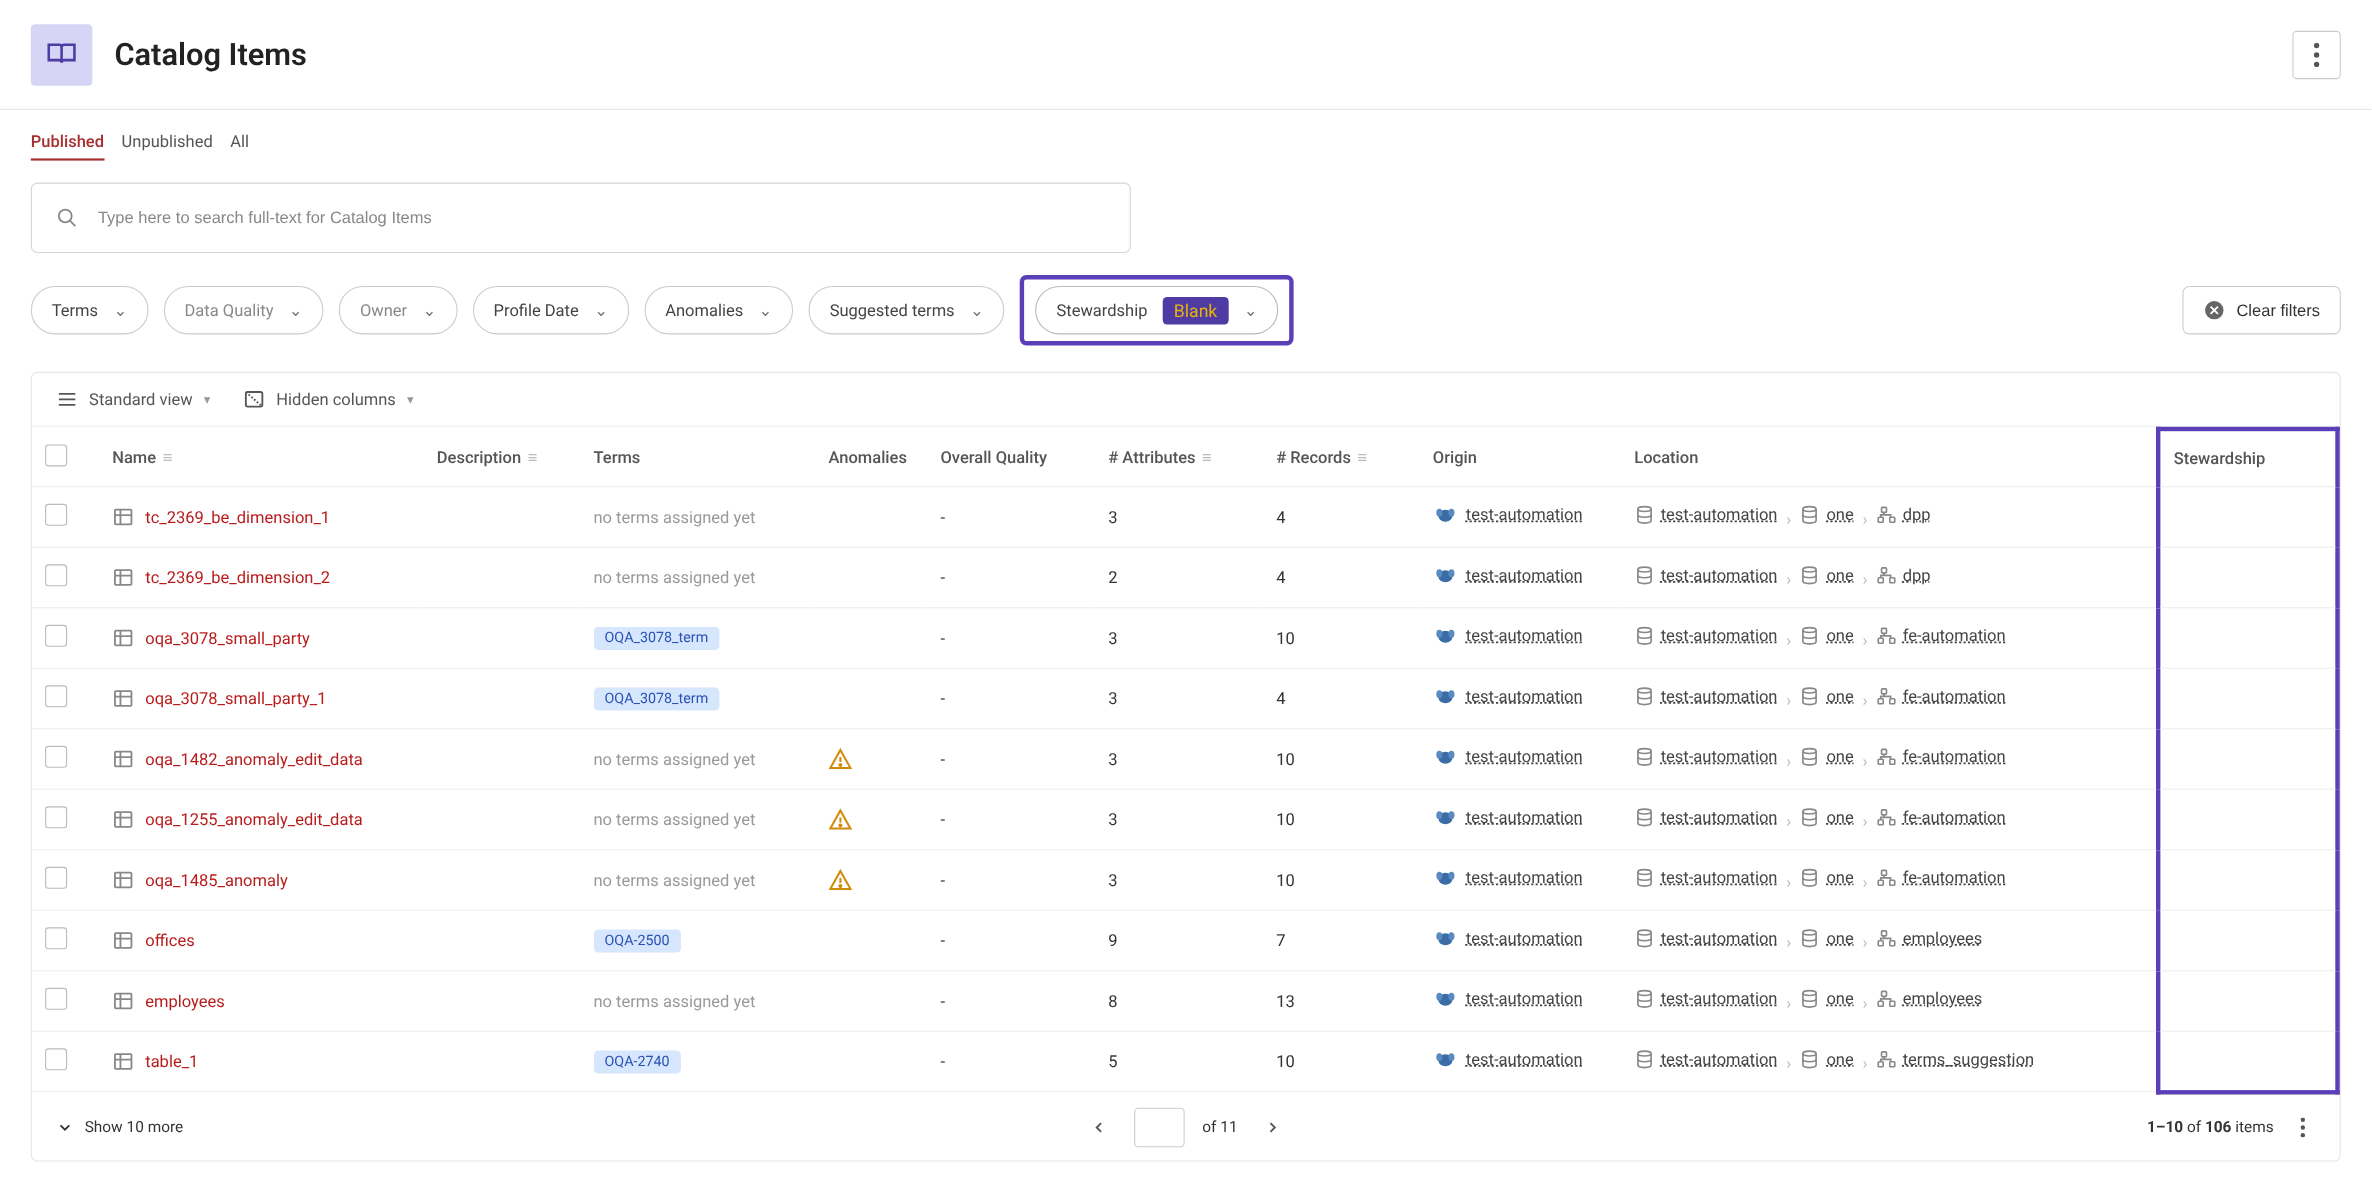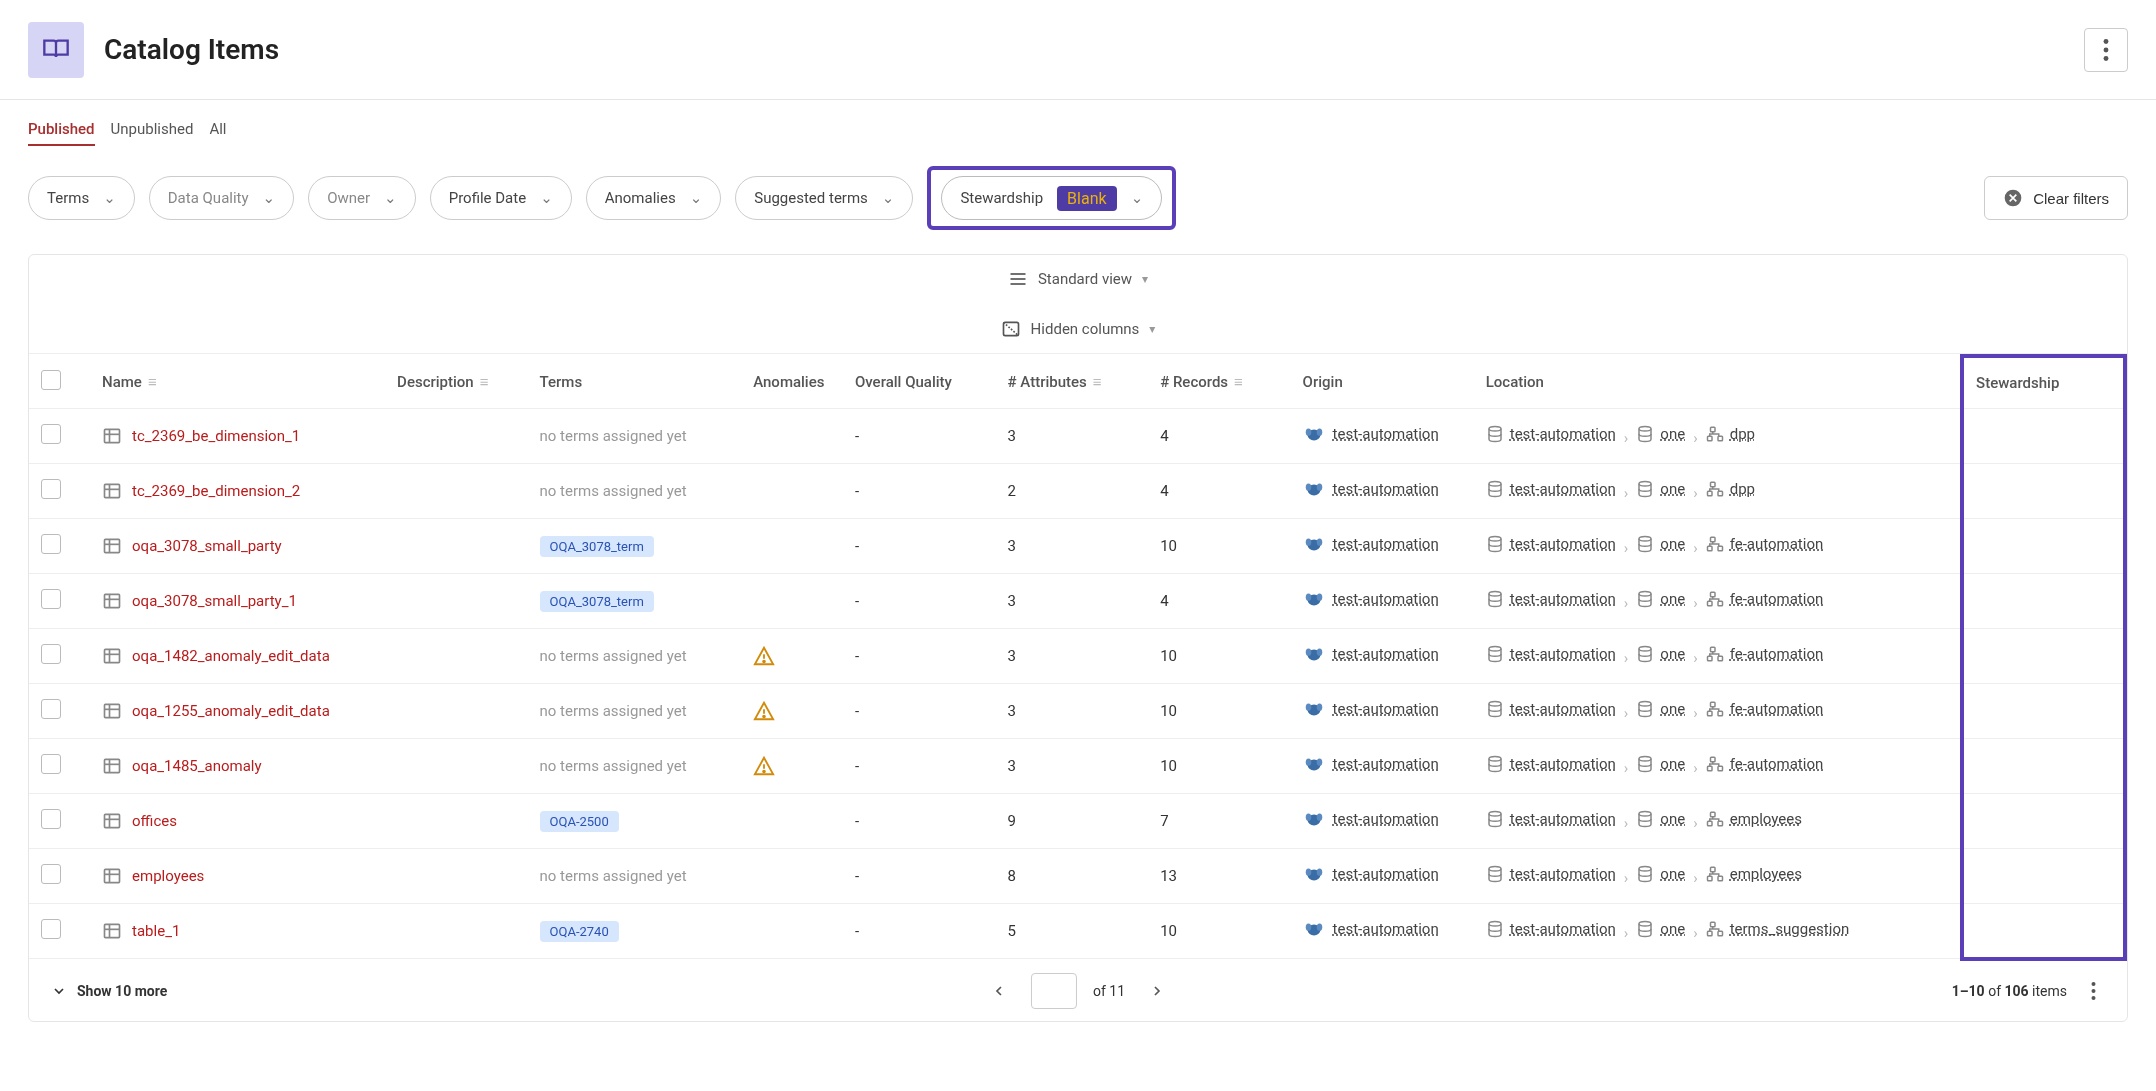--- a/index.html
+++ b/index.html
@@ -29,21 +29,21 @@
 .filter-pill { height: 44px; border: 1px solid #ccc; border-radius: 22px; padding: 0 18px; display: inline-flex; align-items: center; gap: 14px; cursor: pointer; font-size: 15px; color: #444; background: #fff; }
 .filter-pill.dim { color: #888; }
 .filter-pill .chevron { color: #777; }
 .stewardship-wrap { border: 4px solid #5a3fb8; border-radius: 6px; padding: 6px 10px; }
 .stewardship-pill { border-color: #bbb; }
 .blank-badge { background: #4f3ba4; color: #eab308; padding: 3px 10px; border-radius: 4px; font-size: 16px; font-weight: 400; }
 .clear-filters-btn { margin-left: auto; height: 44px; border: 1px solid #ccc; border-radius: 6px; padding: 12px 18px; display: inline-flex; align-items: center; gap: 10px; cursor: pointer; font-size: 15px; color: #333; background: #fff; font-weight: 500; }
 
 
 .table-wrap { border: 1px solid #e5e5e5; border-radius: 6px; }
-.table-toolbar { display: flex; align-items: center; gap: 30px; padding: 14px 22px; border-bottom: 1px solid #eee; flex-direction: column; }
+.table-toolbar { display: flex; align-items: center; gap: 30px; padding: 14px 22px; border-bottom: 1px solid #eee; }
 .toolbar-item { display: inline-flex; align-items: center; gap: 10px; color: #555; font-size: 15px; cursor: pointer; }
 .toolbar-item .mini-chevron { color: #999; font-size: 12px; }
 
 
 .grid { width: 100%; border-collapse: collapse; position: relative; }
 .grid th, .grid td { text-align: left; padding: 14px 12px; border-bottom: 1px solid #eee; font-size: 15px; vertical-align: middle; }
 .grid th { color: #555; font-weight: 500; white-space: nowrap; }
 .grid th .sort-caret { color: #bbb; margin-left: 6px; }
 .col-check { width: 60px; text-align: center; }
 .col-name { width: 290px; }
@@ -65,21 +65,21 @@
 .name-cell-inner { display: flex; align-items: center; gap: 10px; color: #b91c1c; }
 .no-terms { color: #999; }
 .term-badge { background: #d6e6fc; color: #2a52b5; padding: 3px 10px; border-radius: 4px; font-size: 13px; display: inline-block; }
 .origin-inner { display: inline-flex; align-items: center; gap: 8px; color: #444; text-decoration: underline dotted; cursor: pointer; }
 .elephant-icon { color: #3a6ca6; }
 .loc-part { display: inline-flex; align-items: center; gap: 6px; color: #444; cursor: pointer; text-decoration: underline dotted; }
 .loc-sep { color: #bbb; padding: 0 8px; }
 
 
 .table-footer { display: flex; align-items: center; padding: 18px 22px; }
-.show-more { display: inline-flex; align-items: center; gap: 10px; color: #333; font-weight: 700; cursor: pointer; }
+.show-more { display: inline-flex; align-items: center; gap: 10px; color: #333; font-weight: 400; cursor: pointer; }
 .pager { position: absolute; left: 50%; transform: translateX(-50%); display: inline-flex; align-items: center; gap: 16px; }
 .pager-input { width: 46px; height: 36px; border: 1px solid #ccc; border-radius: 4px; text-align: center; }
 .pager-btn { width: 32px; height: 32px; display: inline-flex; align-items: center; justify-content: center; cursor: pointer; border-radius: 4px; color: #555; }
 .items-info { margin-left: auto; display: inline-flex; align-items: center; gap: 14px; color: #333; }
 .kebab-sm { width: 24px; height: 24px; display: inline-flex; align-items: center; justify-content: center; cursor: pointer; }
 
 svg { display: block; }
 </style>
 </head>
 <body>
@@ -105,20 +105,27 @@
   </div>
 
   <div class="content">
 
     <div class="tabs">
       <div class="tab active">Published</div>
       <div class="tab">Unpublished</div>
       <div class="tab">All</div>
     </div>
 
+    <div class="search-box">
+      <svg width="20" height="20" viewBox="0 0 24 24" fill="none" stroke="#888" stroke-width="2">
+          <circle cx="10" cy="10" r="7"></circle>
+          <line x1="21" y1="21" x2="15" y2="15"></line>
+        </svg>
+      <input class="search-input" placeholder="Type here to search full-text for Catalog Items" style="">
+    </div>
 
     <div class="filter-bar">
       <div class="filter-pill">
         <span>Terms</span>
         <span class="chevron">⌄</span>
       </div>
       <div class="filter-pill dim">
         <span>Data Quality</span>
         <span class="chevron">⌄</span>
       </div>

